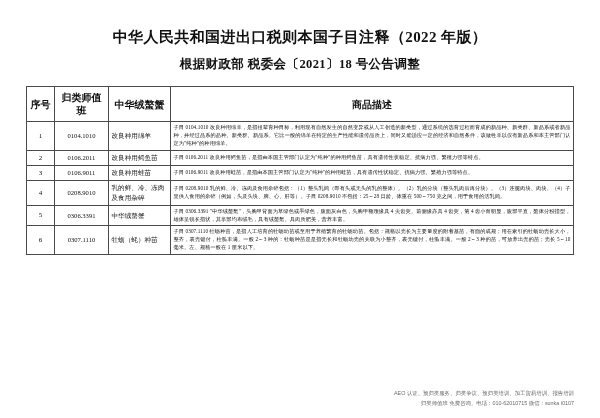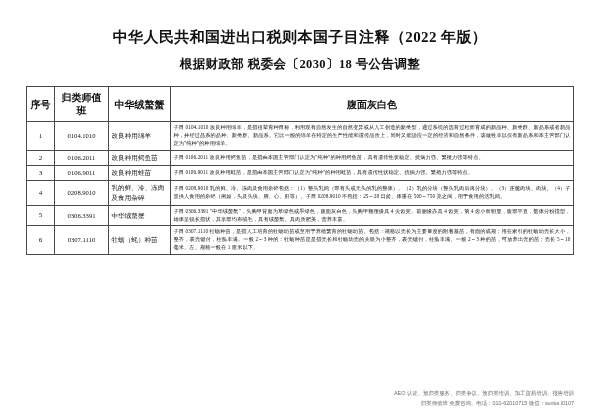--- a/index.html
+++ b/index.html
@@ -95,36 +95,36 @@
   }
   .footer div { white-space: nowrap; }
 </style>
 </head>
 <body>
 
 <div class="page">
 
   <div class="title-block">
     <div class="doc-title">中华人民共和国进出口税则本国子目注释（2022 年版）</div>
-    <div class="doc-subtitle">根据财政部 税委会〔2030〕18 号公告调整</div>
+    <div class="doc-subtitle">根据财政部 税委会〔2021〕18 号公告调整</div>
   </div>
 
   <table class="tariff">
     <colgroup>
       <col class="col-no">
       <col class="col-code">
       <col class="col-name">
       <col class="col-desc">
     </colgroup>
     <thead>
       <tr>
         <th>序号</th>
         <th>归类师值班</th>
         <th>中华绒螯蟹</th>
-        <th>腹面灰白色</th>
+        <th>商品描述</th>
       </tr>
     </thead>
     <tbody>
       <tr>
         <td class="c-no">1</td>
         <td class="c-code">0104.1010</td>
         <td class="c-name">改良种用绵羊</td>
         <td class="c-desc">子目 0104.1010 改良种用绵羊，是指祖辈育种目标，利用现有自然发生的自然变异或从人工创造的新类型，通过系统的选育过程而育成的新品种、新类群、新品系或者新品种，并经过品系的品种、新类群、新品系。它比一般的绵羊在特定的生产性能和遗传品质上，同时又能适应一定的经济和自然条件，该做牲羊以仅有新品系和本主管部门认定为"纯种"的种用绵羊。</td>
       </tr>
       <tr>

